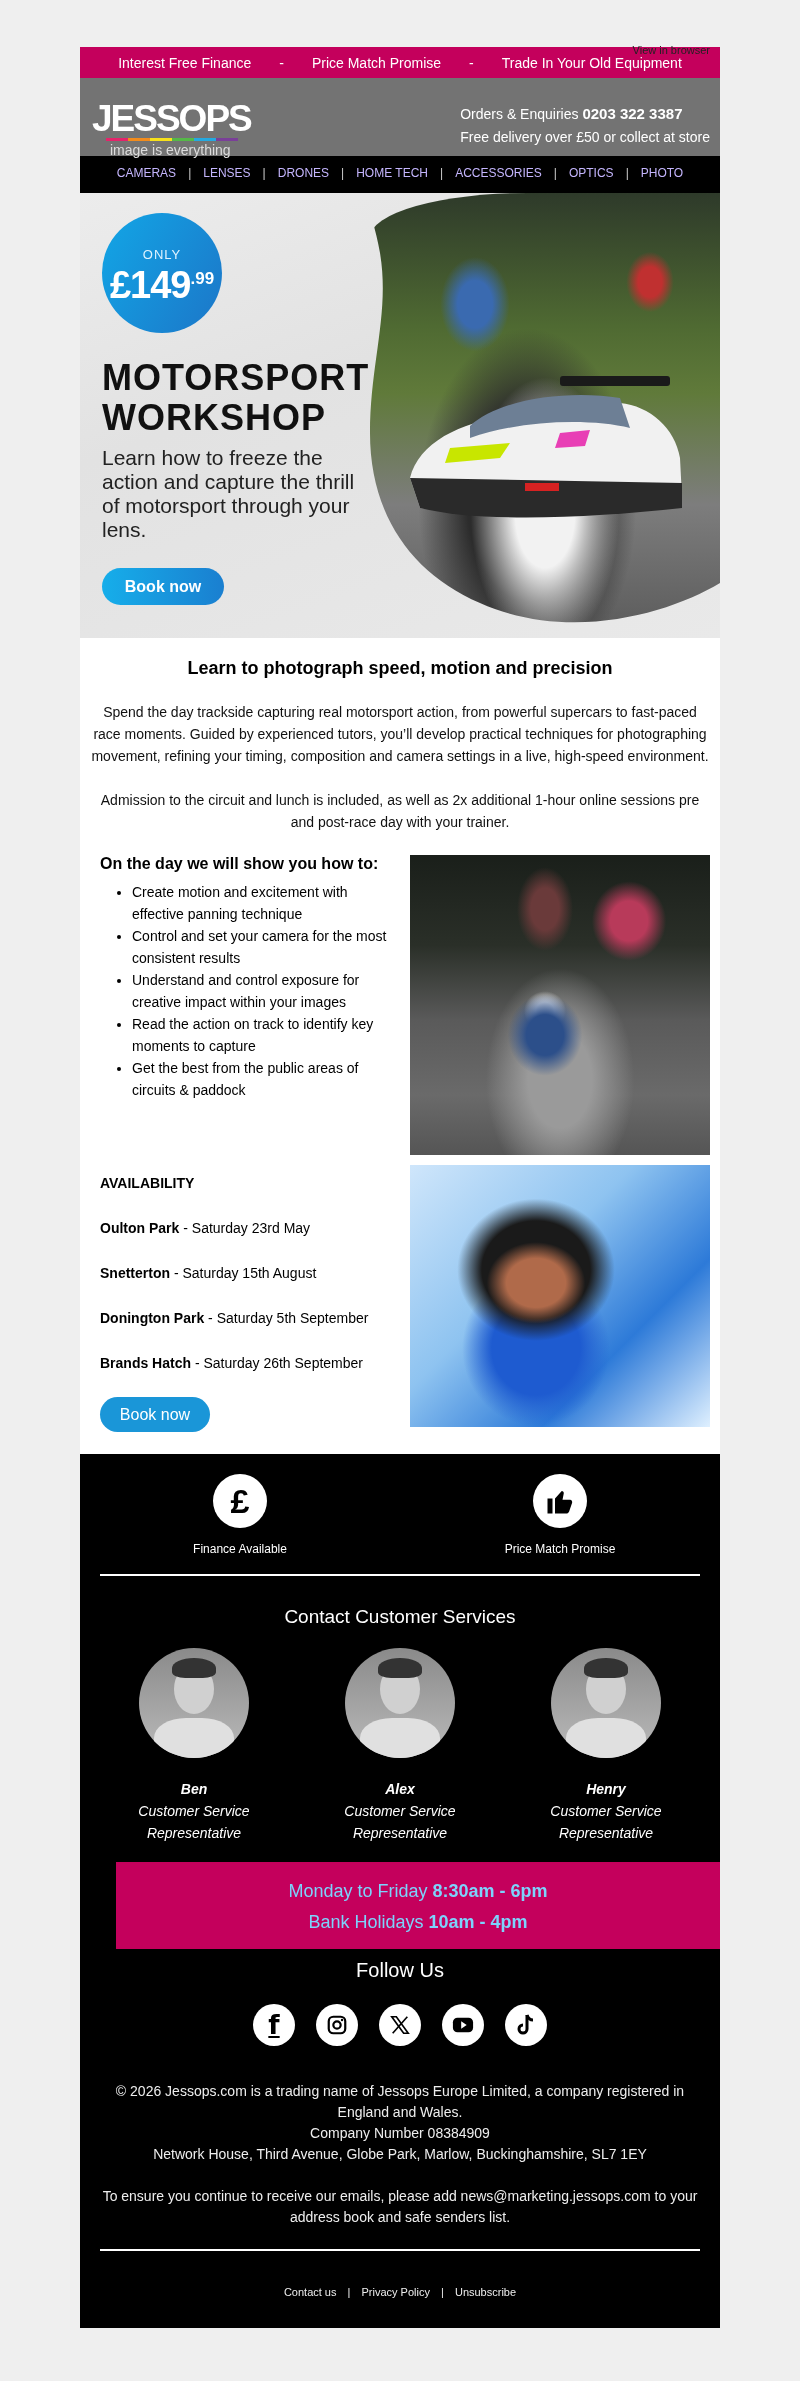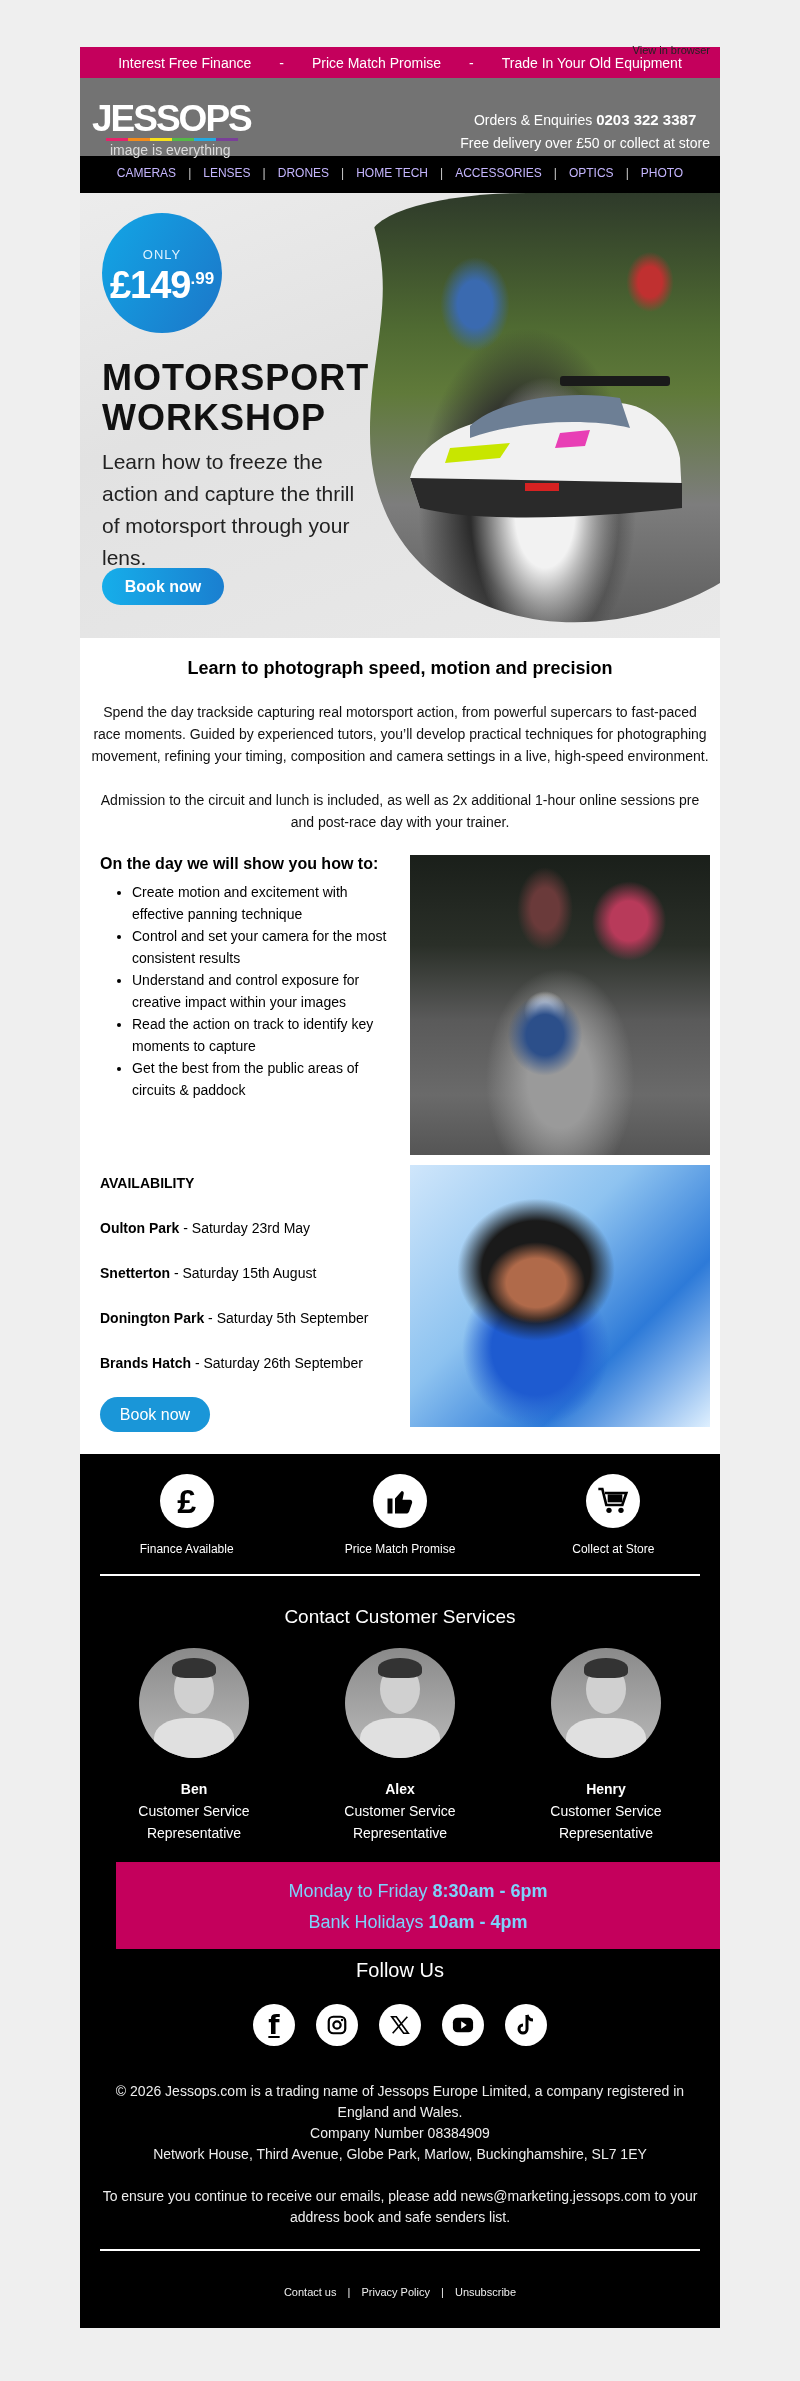--- a/index.html
+++ b/index.html
@@ -12,21 +12,21 @@
   .promo-bar { background: #c4005c; height: 31px; display: flex; align-items: center; justify-content: center; color: #fff; font-size: 14px; gap: 0; }
   .promo-bar .item { padding: 0 18px; }
   .promo-bar .sep { padding: 0 10px; }
 
   .header { background: #737373; height: 78px; position: relative; color: #fff; }
   .logo { position: absolute; left: 12px; top: 24px; width: 140px; }
   .logo .word { font-family: "Liberation Sans", sans-serif; font-weight: bold; font-size: 37px; letter-spacing: -2px; line-height: 34px; color: #fff; }
   .logo .rainbow { display: flex; height: 3px; width: 132px; margin: 2px 0 0 14px; }
   .logo .rainbow span { flex: 1; }
   .logo .tag { font-size: 14px; color: #ddd; margin: 0 0 0 18px; line-height: 18px; }
-  .contact { position: absolute; right: 10px; top: 30px; text-align: center; font-size: 14px; line-height: 23px; }
+  .contact { position: absolute; right: 10px; top: 24px; text-align: left; font-size: 14px; line-height: 23px; }
   .contact b { font-size: 15px; }
 
   .nav { background: #000; height: 37px; display: flex; align-items: center; justify-content: center; color: #fff; font-size: 12px; padding-bottom: 4px; }
   .nav a { color: #c4b5fd; text-decoration: none; }
   .nav .bar { padding: 0 12px; color: #ccc; }
 
   .hero { height: 445px; position: relative; overflow: hidden; background: linear-gradient(160deg, #ececec 0%, #e2e2e2 40%, #e9e9e9 100%); }
   .hero-photo { position: absolute; left: 290px; top: 0; width: 350px; height: 445px;
     background:
       radial-gradient(ellipse at 50% 72%, #f2f2f2 0 12%, transparent 30%),
@@ -36,21 +36,21 @@
       linear-gradient(180deg, #2e3a2a 0%, #4f6a32 30%, #607a3a 45%, #7d7d7d 70%, #5a5a5a 100%);
     border-radius: 45% 0 0 0 / 10% 0 0 0;
     clip-path: path('M0,0 L350,0 L350,390 C300,420 200,450 110,410 C40,380 0,320 0,240 C0,170 20,120 10,60 C5,30 -5,10 0,0 Z');
   }
   .car { position: absolute; left: 20px; top: 165px; width: 300px; height: 170px; }
   .price-badge { position: absolute; left: 22px; top: 20px; width: 120px; height: 120px; border-radius: 50%; background: linear-gradient(120deg, #12a6e6 0%, #1c76c8 100%); color: #fff; text-align: center; }
   .price-badge .only { font-size: 13px; padding-top: 34px; letter-spacing: 1px; color: #dff3ff; }
   .price-badge .price { font-size: 38px; font-weight: bold; line-height: 34px; letter-spacing: -1px; }
   .price-badge .price sup { font-size: 17px; vertical-align: 14px; letter-spacing: 0; }
   .hero-title { position: absolute; left: 22px; top: 165px; font-weight: bold; font-size: 36px; line-height: 40px; letter-spacing: 1px; color: #111; }
-  .hero-sub { position: absolute; left: 22px; top: 253px; font-size: 21px; line-height: 32px; color: #222; width: 260px; }
+  .hero-sub { position: absolute; left: 22px; top: 253px; font-size: 21px; line-height: 24px; color: #222; width: 260px; }
   .hero-btn { position: absolute; left: 22px; top: 375px; width: 122px; height: 37px; border-radius: 19px; background: linear-gradient(90deg, #16aeea, #1a7fd0); color: #fff; font-weight: bold; font-size: 16px; border: none; display: flex; align-items: center; justify-content: center; }
 
   .intro { padding: 20px 10px 0; text-align: center; }
   .intro h2 { font-size: 18px; font-weight: bold; margin-bottom: 22px; }
   .intro p { font-size: 14px; line-height: 22px; color: #111; margin-bottom: 22px; }
 
   .two-col { display: flex; padding: 0 10px 0 20px; }
   .col-text { width: 300px; padding-top: 0; }
   .col-img { width: 300px; margin-left: 10px; }
   .howto h3 { font-size: 16px; font-weight: bold; margin-bottom: 8px; }
@@ -74,21 +74,21 @@
   .avail .row { margin-bottom: 29px; }
   .avail .row b { font-weight: bold; }
   .book-btn { width: 110px; height: 35px; border-radius: 18px; background: #1a96d8; color: #fff; font-size: 16px; border: none; display: flex; align-items: center; justify-content: center; margin-top: -3px; }
 
   .footer { background: #000; color: #fff; margin-top: 22px; }
   .usps { display: flex; justify-content: space-around; padding: 20px 0 0; height: 120px; }
   .usp { width: 180px; text-align: center; font-size: 12px; }
   .usp .circ { width: 54px; height: 54px; border-radius: 50%; background: #fff; margin: 0 auto 14px; display: flex; align-items: center; justify-content: center; color: #000; }
   .divider { height: 2px; background: #fff; margin: 0 20px; }
   .cs-title { text-align: center; font-size: 19px; padding: 30px 0 20px; }
-  .reps { display: flex; justify-content: space-around; padding: 0 11px; }
+  .reps { display: flex; justify-content: space-around; padding: 0 11px; font-style: italic; }
   .rep { width: 190px; text-align: center; font-size: 14px; line-height: 22px; }
   .rep .photo { width: 110px; height: 110px; border-radius: 50%; margin: 0 auto 20px; position: relative; overflow: hidden; background: linear-gradient(180deg, #8a8a8a, #bbb); }
   .rep .photo .head { position: absolute; left: 35px; top: 16px; width: 40px; height: 50px; border-radius: 50%; background: #d0d0d0; }
   .rep .photo .hair { position: absolute; left: 33px; top: 10px; width: 44px; height: 20px; border-radius: 50% 50% 30% 30%; background: #333; }
   .rep .photo .body { position: absolute; left: 15px; top: 70px; width: 80px; height: 50px; border-radius: 40% 40% 0 0; background: #e0e0e0; }
   .rep .name { font-weight: bold; }
   .hours { background: #c4005c; color: #7dd3fc; text-align: center; font-size: 18px; line-height: 31px; padding: 14px 0 11px; margin-top: 18px; margin-left: 36px; }
   .follow { text-align: center; font-size: 20px; padding: 10px 0 22px; }
   .socials { display: flex; justify-content: center; gap: 21px; }
   .social { width: 42px; height: 42px; border-radius: 50%; background: #fff; display: flex; align-items: center; justify-content: center; color: #000; font-weight: bold; }
@@ -221,31 +221,20 @@
         <div>Finance Available</div>
       </div>
       <div class="usp">
         <div class="circ">
           <svg width="30" height="30" viewBox="0 0 24 24">
               <path d="M2 10h4v12H2zM8 22h9c1 0 2-.7 2.3-1.7l2.4-7c.3-1-.4-2.3-1.7-2.3H14l1-5c.2-1-.6-2-1.6-2L8 10z" fill="#000"></path>
             </svg>
         </div>
         <div>Price Match Promise</div>
       </div>
-      <div class="usp">
-        <div class="circ">
-          <svg width="32" height="30" viewBox="0 0 24 22">
-              <path d="M1 2h3l3 12h12l3-9H6" fill="none" stroke="#000" stroke-width="2"></path>
-              <rect x="8" y="6" width="11" height="6" fill="#000"></rect>
-              <circle cx="9" cy="18" r="2" fill="#000"></circle>
-              <circle cx="18" cy="18" r="2" fill="#000"></circle>
-            </svg>
-        </div>
-        <div>Collect at Store</div>
-      </div>
     </div>
     <div class="divider"></div>
 
     <div class="cs-title">Contact Customer Services</div>
     <div class="reps">
       <div class="rep">
         <div class="photo">
             <div class="body"></div>
             <div class="head"></div>
             <div class="hair"></div>

